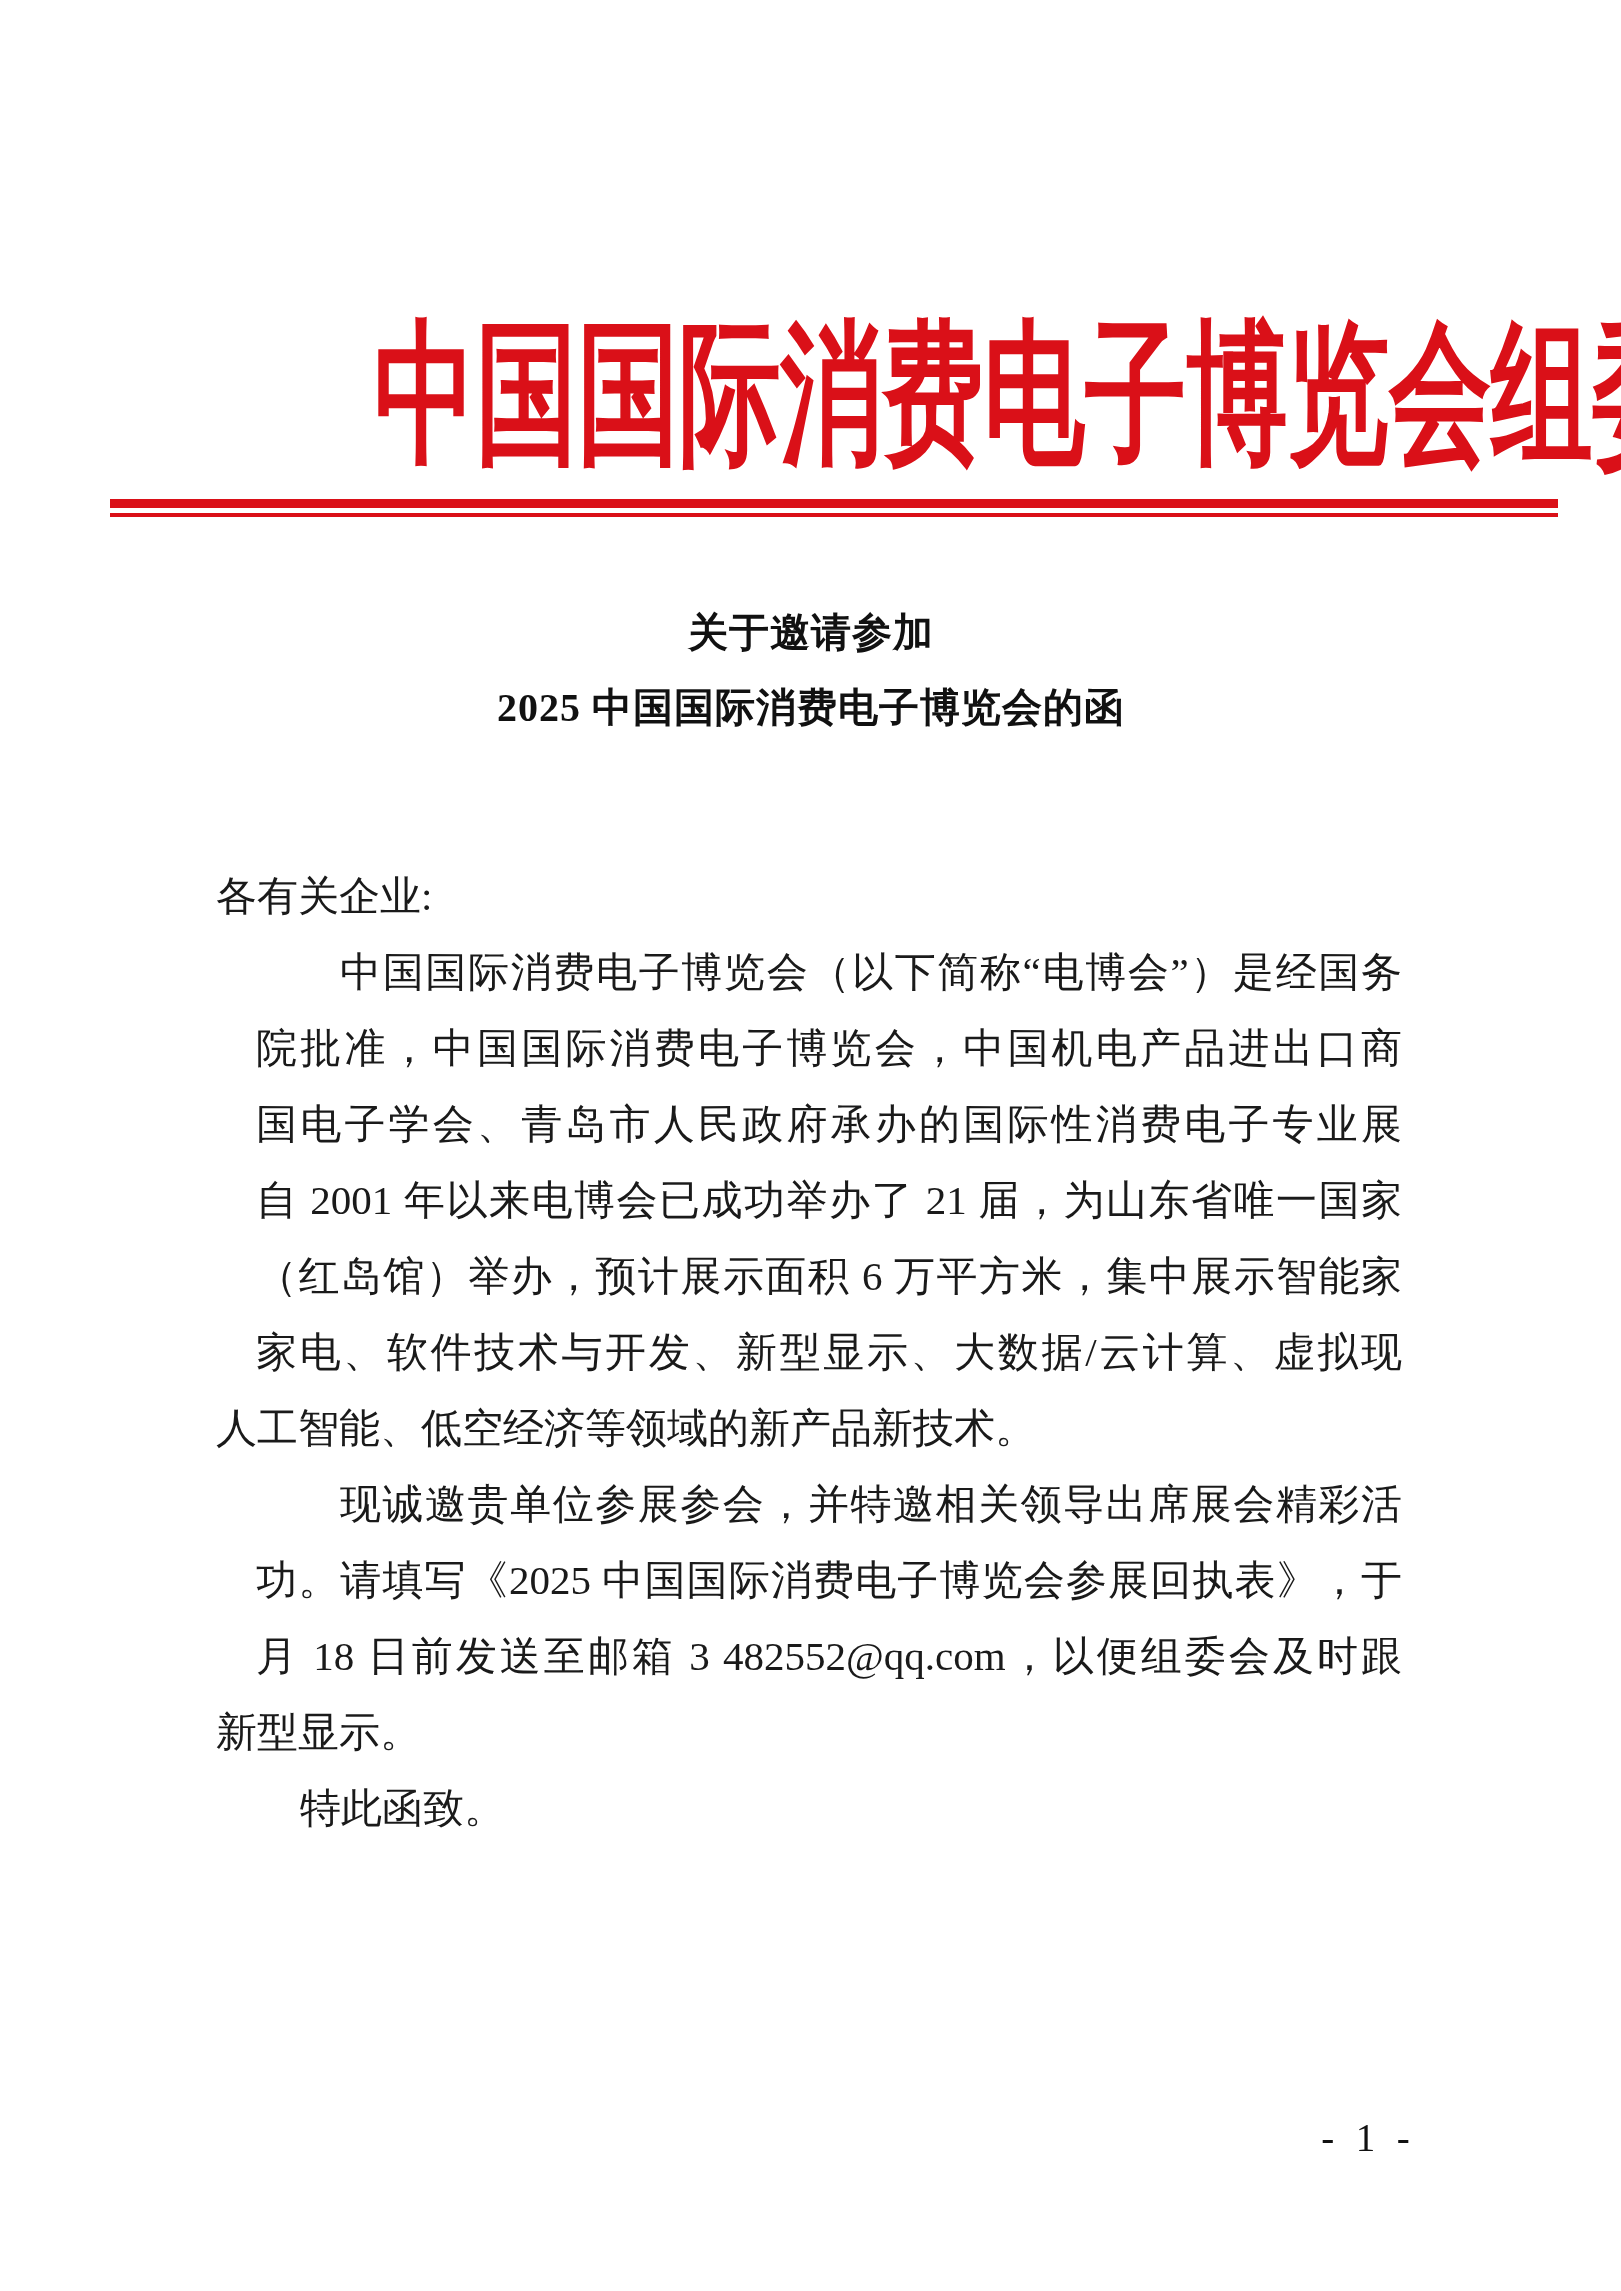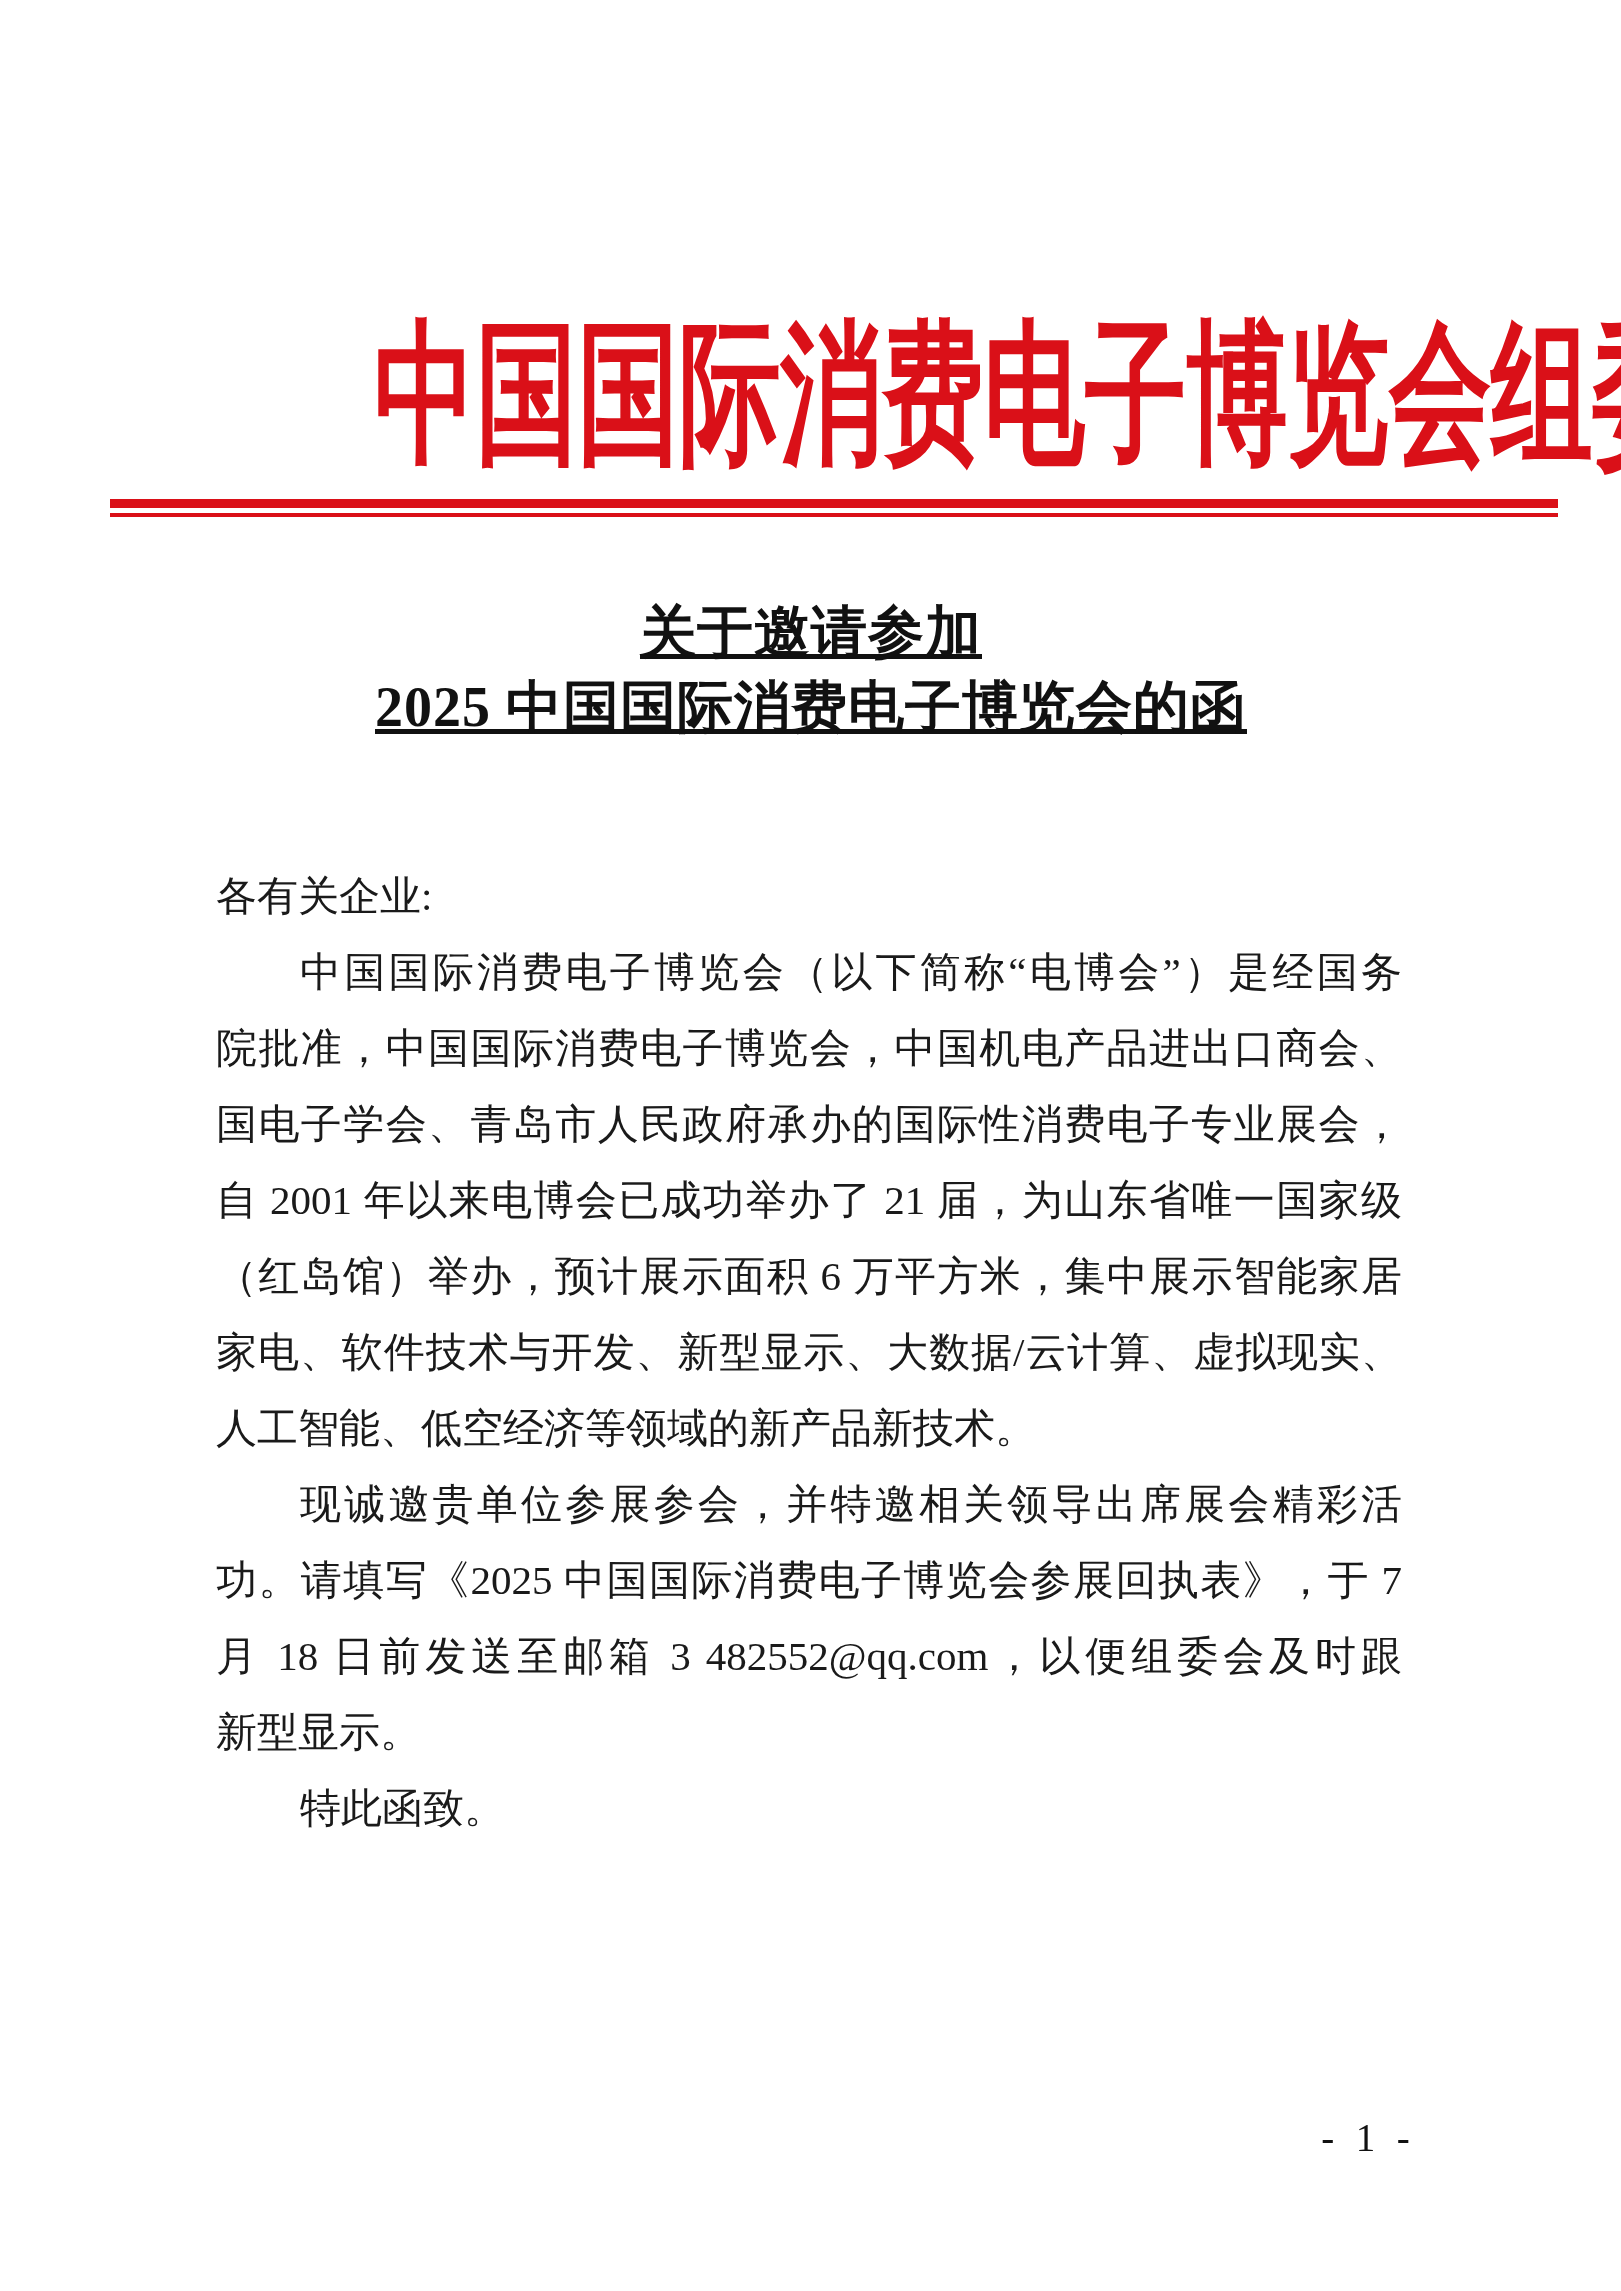--- a/index.html
+++ b/index.html
@@ -46,26 +46,25 @@
   .rule-thick { top: 499px; height: 8.8px; }
   .rule-thin  { top: 513px; height: 3.9px; }
 
   
   .doc-title {
     position: absolute;
     top: 595px;
     left: 218px;
     width: 1186px;
     text-align: center;
-    font-size: 56px;
+    font-size: 40px;
     font-weight: 700;
     line-height: 75px;
     color: #111111;
     letter-spacing: 1px;
-    text-decoration: underline;
   }
 
   
   .body-text {
     position: absolute;
     top: 858px;
     left: 216px;
     width: 1186px;
     font-size: 41px;
     color: #1a1a1a;
@@ -74,20 +73,21 @@
   .line {
     height: 76px;
     line-height: 76px;
     white-space: nowrap;
   }
   .line.just {
     text-align: justify;
     text-align-last: justify;
     white-space: normal;
     overflow: hidden;
+    margin-left: 40px;
   }
   .line.indent { padding-left: 84px; }
   .line.indent.just { padding-left: 84px; }
 
   
   .page-number {
     position: absolute;
     top: 2115px;
     left: 1288px;
     width: 161px;

